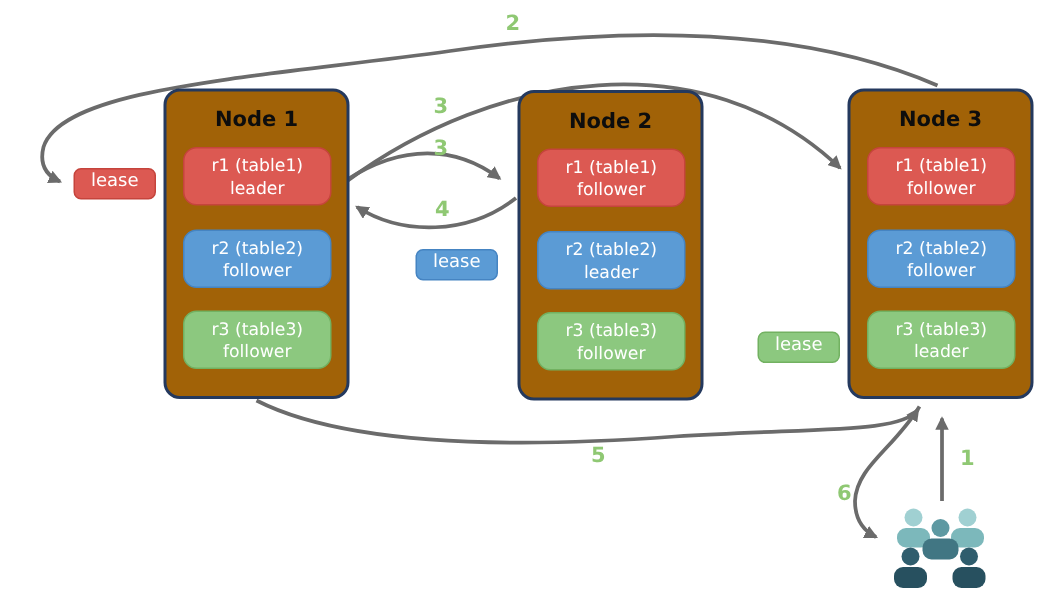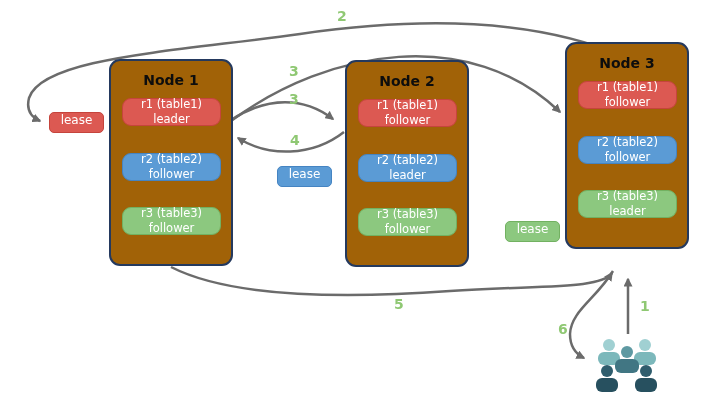--- a/index.html
+++ b/index.html
@@ -9,21 +9,21 @@
   }
   .arrow-layer{position:absolute;left:0;top:0;width:704px;height:405px;pointer-events:none;}
   .node{
     position:absolute;width:124px;height:207px;background:#a16207;
     border:2px solid #24395e;border-radius:11px;box-sizing:border-box;
   }
   .node-title{
     text-align:center;margin-top:11px;font-weight:bold;font-size:14px;color:#0d0d0d;
   }
   .replica{
-    position:absolute;left:11px;width:99px;height:28px;border-radius:9px;
+    position:absolute;left:11px;width:99px;height:39px;border-radius:9px;
     color:#ffffff;font-size:11.5px;line-height:1.3;text-align:center;
     display:flex;flex-direction:column;align-items:center;justify-content:center;
     box-sizing:border-box;
   }
   .replica.pos-1{top:37px}
   .replica.pos-2{top:92px}
   .replica.pos-3{top:146px}
   .c-red{background:#dc5952;border:1.5px solid #c5443c;}
   .c-blue{background:#5b9bd5;border:1.5px solid #4584c2;}
   .c-green{background:#8cc87f;border:1.5px solid #72b161;}
@@ -114,21 +114,21 @@
     <div class="replica pos-2 c-blue">
       <div>r2 (table2)</div>
       <div>leader</div>
     </div>
     <div class="replica pos-3 c-green">
       <div>r3 (table3)</div>
       <div>follower</div>
     </div>
   </div>
 
-  <div class="node" style="left:565px;top:42px">
+  <div class="node" style="left:565px;top:59px">
     <div class="node-title">Node 3</div>
     <div class="replica pos-1 c-red">
       <div>r1 (table1)</div>
       <div>follower</div>
     </div>
     <div class="replica pos-2 c-blue">
       <div>r2 (table2)</div>
       <div>follower</div>
     </div>
     <div class="replica pos-3 c-green">

